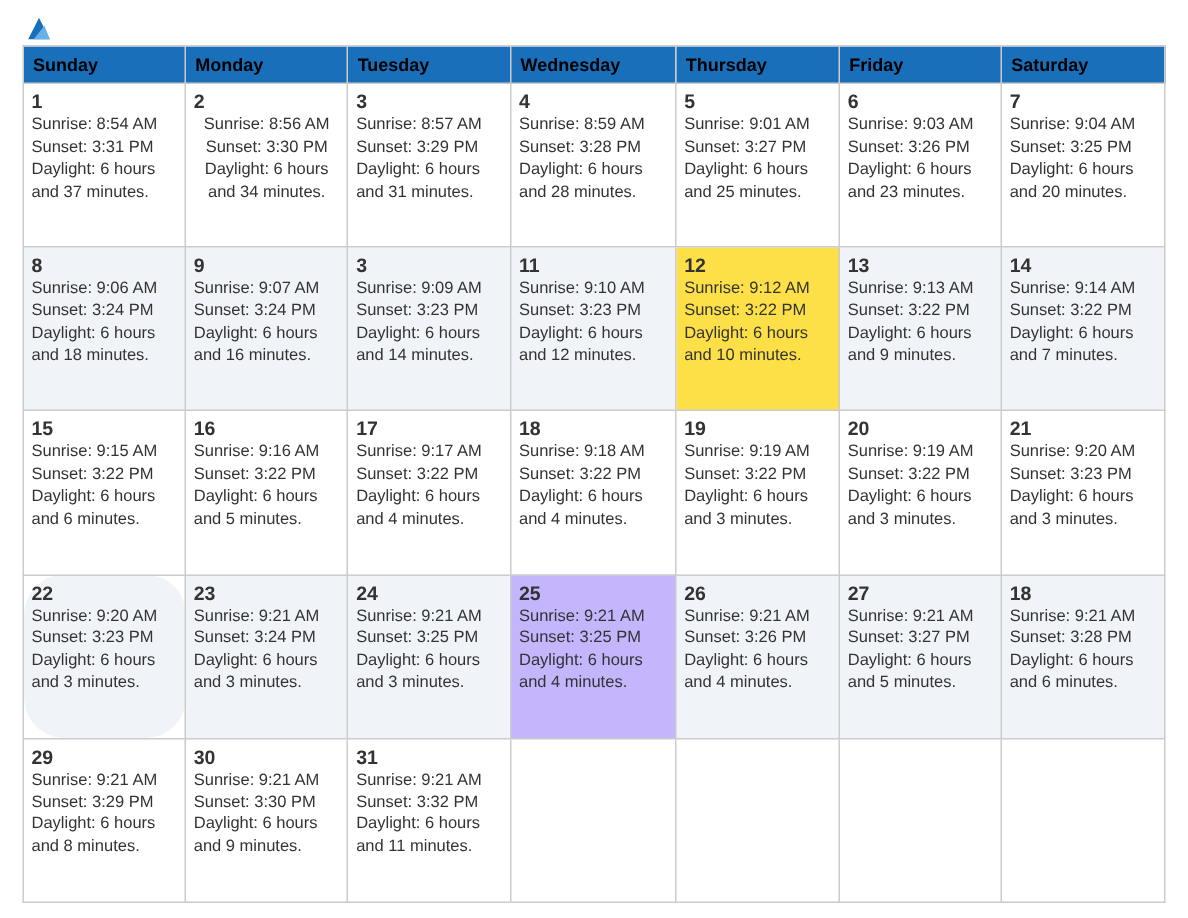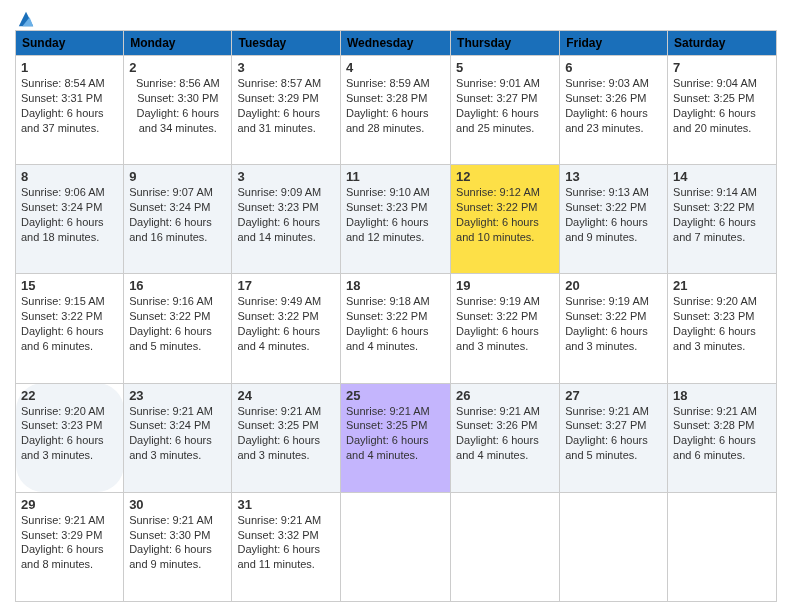--- a/index.html
+++ b/index.html
@@ -251,21 +251,21 @@
           </td>
           <td>
             <span class="day-number">16</span>
             <div class="day-info" style="white-space: pre-line;">Sunrise: 9:16 AM
 Sunset: 3:22 PM
 Daylight: 6 hours
 and 5 minutes.</div>
           </td>
           <td>
             <span class="day-number">17</span>
-            <div class="day-info" style="white-space: pre-line;">Sunrise: 9:49 AM
+            <div class="day-info" style="white-space: pre-line;">Sunrise: 9:17 AM
 Sunset: 3:22 PM
 Daylight: 6 hours
 and 4 minutes.</div>
           </td>
           <td>
             <span class="day-number">18</span>
             <div class="day-info" style="white-space: pre-line;">Sunrise: 9:18 AM
 Sunset: 3:22 PM
 Daylight: 6 hours
 and 4 minutes.</div>

